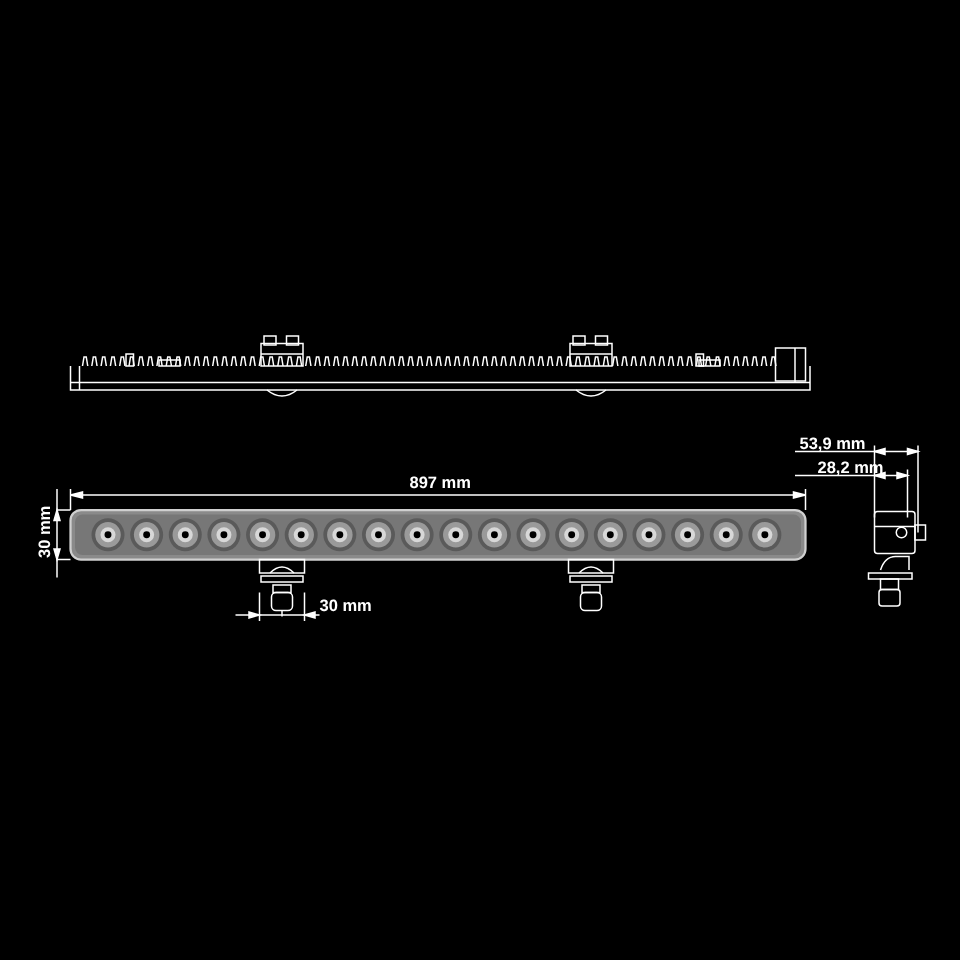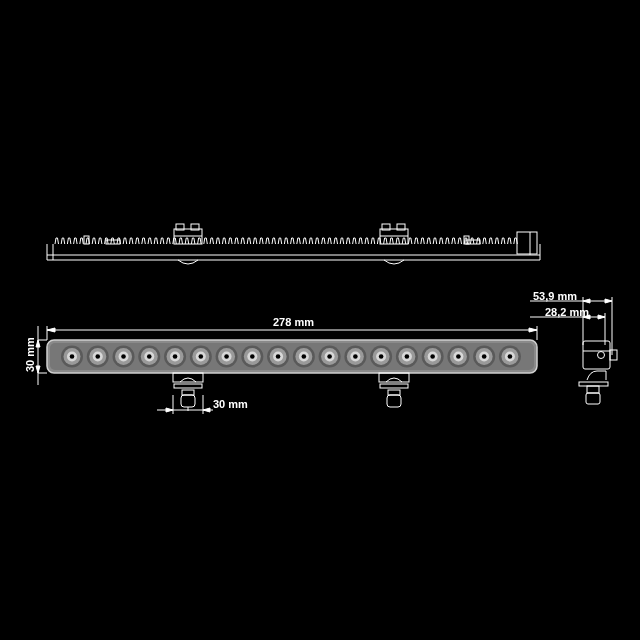--- a/index.html
+++ b/index.html
@@ -286,17 +286,17 @@
     <line x1="583" y1="351" x2="610" y2="351"></line>
     <rect x="610" y="350" width="7" height="10"></rect>
     <circle cx="601" cy="355" r="3.5"></circle>
     <path d="M587,380 Q590,371 597,371 L606,371 L606,380"></path>
     <rect x="579" y="382" width="29" height="4"></rect>
     <rect x="587" y="386" width="12" height="7"></rect>
     <rect x="586" y="393" width="14" height="11" rx="2"></rect>
   </g>
 </svg>
 
-<div class="dim-label" style="left:273px; top:316px;">278 mm</div>
+<div class="dim-label" style="left:273px; top:316px;">897 mm</div>
 <div class="dim-label vert" style="left:24px; top:372px;">30 mm</div>
 <div class="dim-label" style="left:213px; top:398px;">30 mm</div>
 <div class="dim-label" style="left:533px; top:290px;">53,9 mm</div>
 <div class="dim-label" style="left:533px; top:306px;margin-left:12px;">28,2 mm</div>
 
 </body></html>

